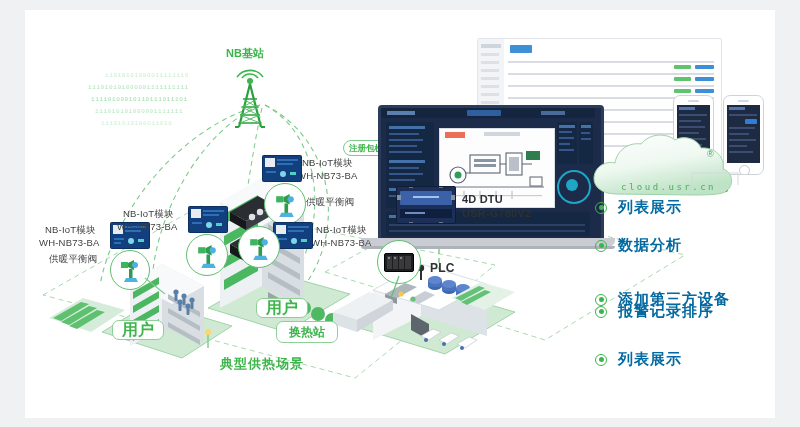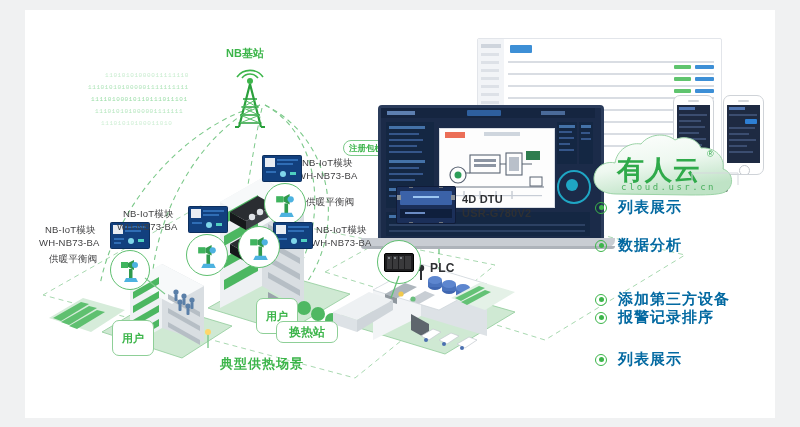--- a/index.html
+++ b/index.html
@@ -21,22 +21,22 @@
     position:absolute;color:#3f3f41;font-size:9.5px;line-height:12px;
     white-space:nowrap;letter-spacing:.2px;
   }
   .glbl{
     position:absolute;color:#3cb54a;font-size:10px;line-height:12px;
     white-space:nowrap;font-weight:bold;
   }
   
   .pill{
     position:absolute;background:#ffffff;border:1.2px solid #8ecf97;
-    border-radius:7px;color:#3cb54a;font-weight:bold;font-size:11px;
-    padding:10px 9px;white-space:nowrap;line-height:14px;
+    border-radius:7px;color:#3cb54a;font-weight:bold;font-size:16px;
+    padding:2px 9px;white-space:nowrap;line-height:14px;
   }
   .badge{
     position:absolute;background:#ffffff;border:1px solid #7cc98a;
     border-radius:9px;color:#3cb54a;font-size:8.5px;font-weight:bold;
     padding:1.5px 5px;white-space:nowrap;line-height:11px;
   }
   
   .bubble{
     position:absolute;border-radius:50%;background:#ffffff;
     border:1.3px solid #5fbf70;
@@ -326,21 +326,20 @@
       <svg style="position:absolute;left:0;top:0;width:160px;height:78px;">
         <defs>
           <linearGradient id="cg" x1="0" y1="0" x2="0.4" y2="1">
             <stop offset="0%" stop-color="#ffffff"></stop>
             <stop offset="55%" stop-color="#eef8f0"></stop>
             <stop offset="100%" stop-color="#bfe3c6"></stop>
           </linearGradient>
         </defs>
         <path d="M34,66 C16,66 8,56 12,45 C15,36 26,33 32,35 C34,22 46,14 58,16 C66,6 82,4 92,12 C100,7 114,10 118,20 C132,19 142,29 140,41 C150,44 152,58 142,64 C136,67 120,67 108,67 Z" fill="url(#cg)" stroke="#9bd3a6" stroke-width="1"></path>
       </svg>
-      <div style="position:absolute;left:34px;top:24px;font-size:27px;font-weight:bold;color:#2faa4a;letter-spacing:1px;font-family:'DejaVu Sans',sans-serif;">有人云</div>
       <div style="position:absolute;left:124px;top:21px;font-size:9px;color:#2faa4a;">®</div>
       <div style="position:absolute;left:38px;top:54px;font-size:9px;color:#4cb060;letter-spacing:2.5px;font-family:'DejaVu Sans Mono',monospace;">cloud.usr.cn</div>
     </div>
 
     <svg class="abs" style="left:655px;top:155px;width:90px;height:24px;">
       <path d="M12,20 L12,8 L58,8 L58,20" fill="none" stroke="#d4d7dc" stroke-width="1"></path>
     </svg>
 
     <svg class="abs" style="left:175px;top:158px;width:150px;height:175px;">
 
@@ -612,21 +611,21 @@
             <i></i>
           </span>
         <span class="ftxt">数据分析</span>
       </div>
       <div class="feat" style="left:570px;top:264px;margin-top:16px;">
         <span class="ring">
             <i></i>
           </span>
         <span class="ftxt">添加第三方设备</span>
       </div>
-      <div class="feat" style="left:570px;top:298px;justify-content:center;">
+      <div class="feat" style="left:570px;top:292px;justify-content:center;">
         <span class="ring">
             <i></i>
           </span>
         <span class="ftxt">报警记录排序</span>
       </div>
       <div class="feat" style="left:570px;top:340px;">
         <span class="ring">
             <i></i>
           </span>
         <span class="ftxt">列表展示</span>

